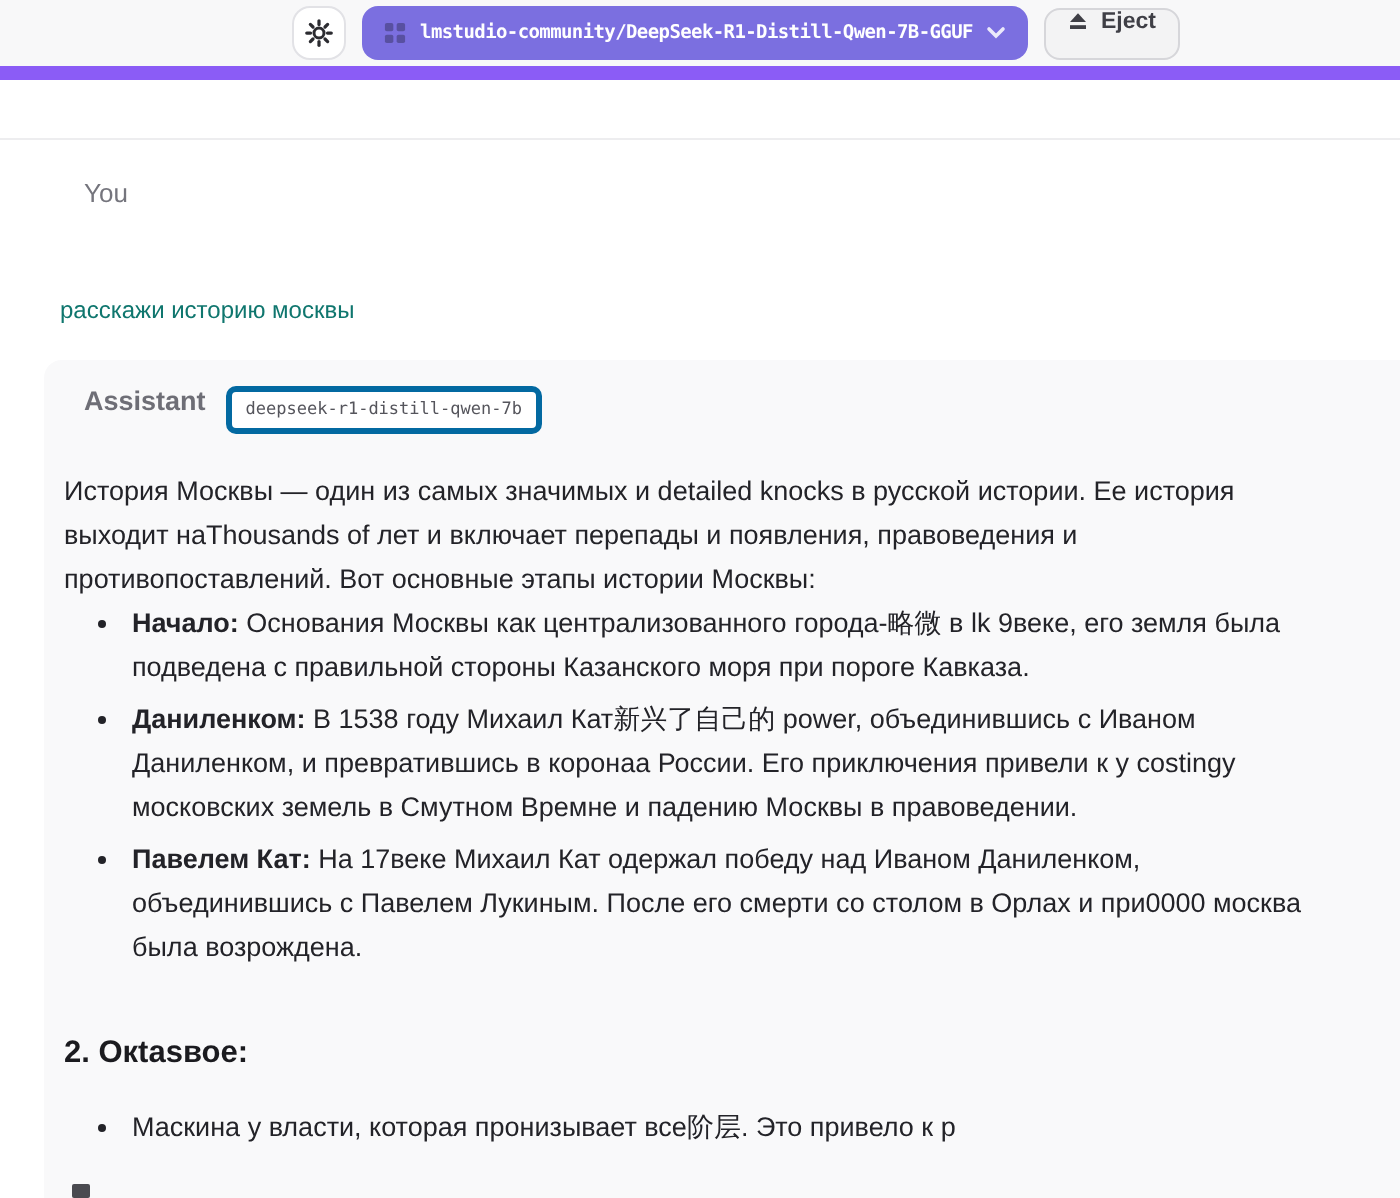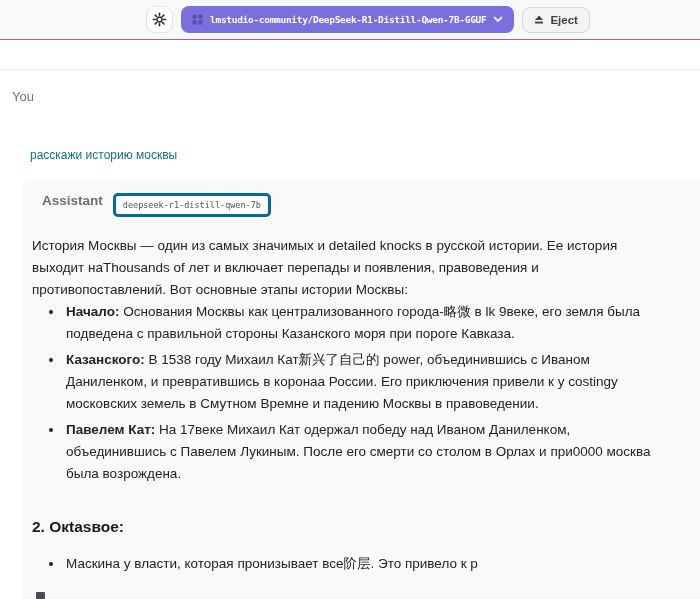--- a/index.html
+++ b/index.html
@@ -2,40 +2,40 @@
 <html><head>
 <meta charset="utf-8">
 <style>
   * { margin:0; padding:0; box-sizing:border-box; }
   html,body { width:700px; height:599px; overflow:hidden; background:#ffffff;
               font-family:"Liberation Sans", sans-serif; }
   .page { position:relative; width:700px; height:599px; background:#ffffff; }
 
   
   .toolbar { position:absolute; top:0; left:0; width:700px; height:40px;
-             background:#f8f8f9; border-bottom:1px solid #8b5cf6;
+             background:#f8f8f9; border-bottom:7px solid #8b5cf6;
              display:flex; align-items:center; justify-content:center; }
   .toolbar-center { display:flex; align-items:center; gap:8px; margin-left:36px; }
   .icon-btn { width:27px; height:27px; background:#ffffff; border:1px solid #e2e2e6;
               border-radius:9px; display:flex; align-items:center; justify-content:center;
               cursor:pointer; }
   .model-pill { display:flex; align-items:center; gap:7px; height:27px;
                 padding:0 11px; border:none; border-radius:8px; cursor:pointer;
                 color:#ffffff; font-family:"DejaVu Sans Mono", monospace;
                 font-size:9.5px; font-weight:700; letter-spacing:-0.3px; }
-  .eject-btn { display:flex; align-items:center; gap:6px; height:26px; padding:0 11px;
+  .eject-btn { display:flex; gap:6px; height:26px; padding:0 11px;
                background:#f3f3f4; border:1px solid #d6d6da; border-radius:8px;
                font-size:11.5px; font-weight:600; color:#3f3f46; cursor:pointer; }
 
   
   .strip-divider { position:absolute; top:69px; left:0; width:700px; height:1px;
                    background:#ededef; }
 
   
-  .role-label { position:absolute; left:12px; font-size:13px; color:#75757d; }
+  .role-label { position:absolute; left:42px; font-size:13px; color:#75757d; }
   .you-label { top:89px; }
   .user-message { position:absolute; left:30px; top:124px; font-size:12px;
                   color:#0f766e;margin-top:24px; }
 
   .assistant-card { position:absolute; left:22px; top:180px; right:0; bottom:0;
                     background:#f9f9fa; border-radius:9px 0 0 0; overflow:hidden; }
   .assistant-header { display:flex; align-items:flex-start; gap:10px;
                       padding:13px 0 0 20px; }
   .assistant-label { font-size:13.5px; color:#6e6e76; font-weight:600; }
   .model-badge { font-family:"DejaVu Sans Mono", monospace; font-size:8.5px;
@@ -116,21 +116,21 @@
   <div class="assistant-card">
     <div class="assistant-header">
       <span class="assistant-label">Assistant</span>
       <span class="model-badge">deepseek-r1-distill-qwen-7b</span>
     </div>
     <div class="md-content">
       <p>История Москвы — один из самых значимых и detailed knocks в русской истории. Ее история выходит наThousands of лет и включает перепады и появления, правоведения и противопоставлений. Вот основные этапы истории Москвы:</p>
       <div>
           <ul class="md-ul">
             <li><strong>Начало:</strong> Основания Москвы как централизованного города-略微 в lk 9веке, его земля была подведена с правильной стороны Казанского моря при пороге Кавказа.</li>
-            <li><strong>Казанского:</strong> В 1538 году Михаил Кат新兴了自己的 power, объединившись с Иваном Даниленком, и превратившись в коронаа России. Его приключения привели к у costingy московских земель в Смутном Времне и падению Москвы в правоведении.</li>
+            <li><strong>Даниленком:</strong> В 1538 году Михаил Кат新兴了自己的 power, объединившись с Иваном Даниленком, и превратившись в коронаа России. Его приключения привели к у costingy московских земель в Смутном Времне и падению Москвы в правоведении.</li>
             <li><strong>Павелем Кат:</strong> На 17веке Михаил Кат одержал победу над Иваном Даниленком, объединившись с Павелем Лукиным. После его смерти со столом в Орлах и при0000 москва была возрождена.</li>
           </ul>
           <div class="md-h3">2. Окtasвое:</div>
           <ul class="md-ul">
             <li>Маскина у власти, которая пронизывает все阶层. Это привело к р</li>
           </ul>
         </div>
     </div>
   </div>
 

